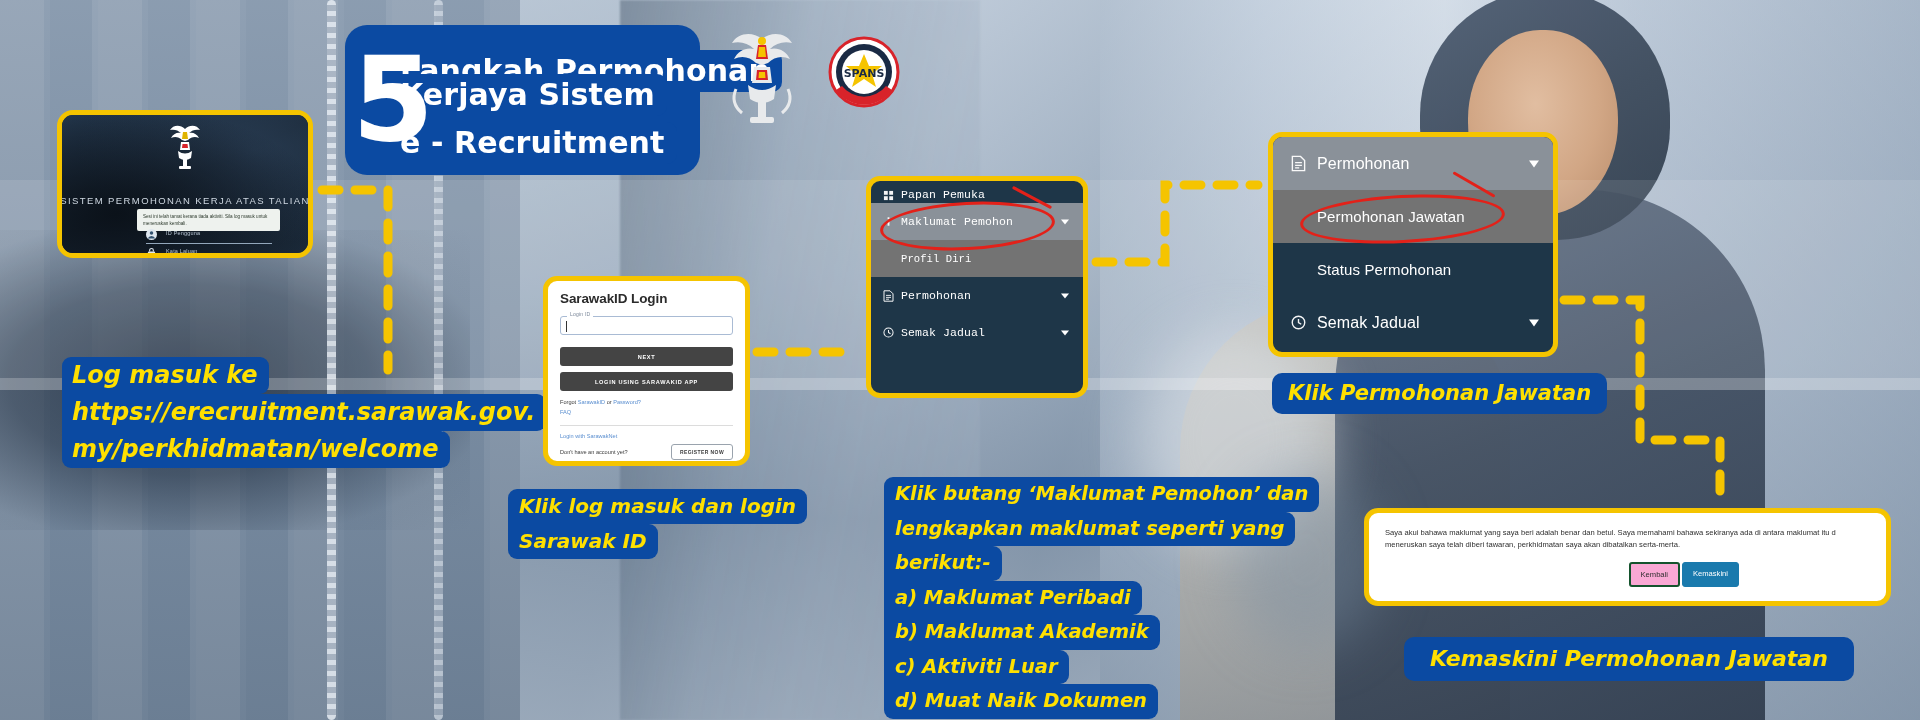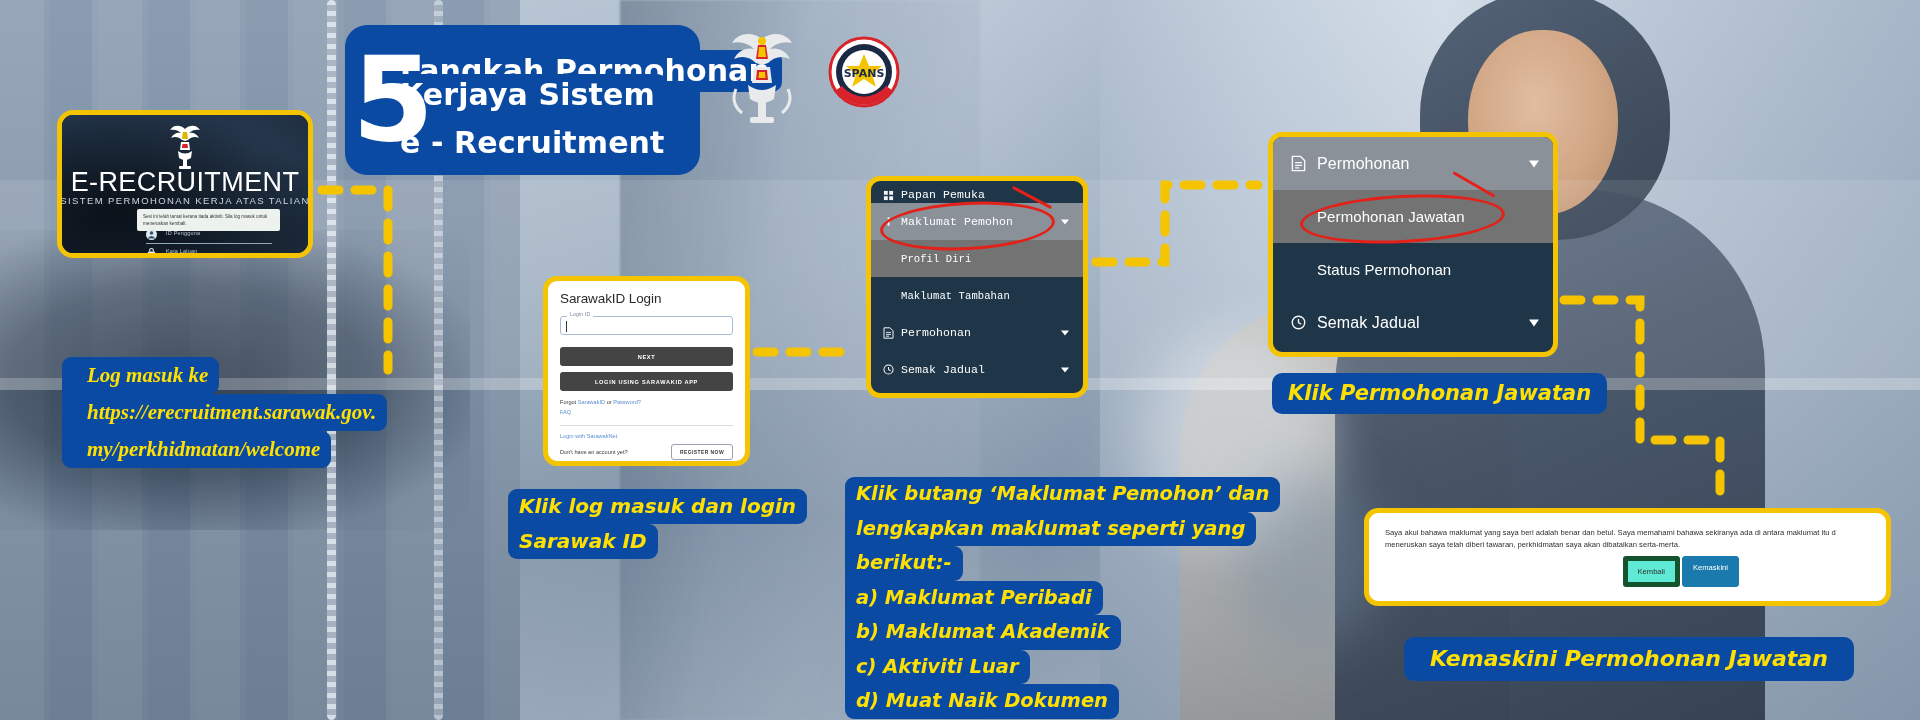--- a/index.html
+++ b/index.html
@@ -134,21 +134,21 @@
   #erec-f2 { top:131px; }
   .erec-field .fi { position:absolute; left:0; top:1px; width:11px; height:11px; }
   .erec-field .flbl { position:absolute; left:20px; top:2px; color:#b7c5d3; font-size:5.5px; letter-spacing:.2px; }
 
   
   #sid-card {
     position:absolute; left:543px; top:276px; width:207px; height:190px;
     background:#ffffff; border:5px solid #f5c400; border-radius:14px; z-index:30;
     padding:10px 12px; overflow:hidden;
   }
-  #sid-title { font-size:13.5px; color:#2b2b2b; font-weight:400; letter-spacing:-.1px; margin-bottom:10px; }
+  #sid-title { font-size:13.5px; color:#2b2b2b; font-weight:700; letter-spacing:-.1px; margin-bottom:10px; }
   #sid-field-wrap { position:relative; border:1px solid #a9bbd4; border-radius:3px; height:19px; margin-bottom:12px; }
   #sid-field-label {
     position:absolute; left:6px; top:-6px; background:#fff; padding:0 3px;
     font-size:5px; color:#7a8698; letter-spacing:.2px;
   }
   #sid-caret { position:absolute; left:5px; top:4px; width:1px; height:11px; background:#333; }
   .sid-btn {
     height:19px; border-radius:3px; background:#444444; color:#ffffff;
     font-size:5.6px; font-weight:700; letter-spacing:.7px;
     display:flex; align-items:center; justify-content:center; margin-bottom:6px;
@@ -200,41 +200,41 @@
 
   
   #confirm-dialog {
     position:absolute; left:1364px; top:508px; width:527px; height:98px;
     background:#ffffff; border:5px solid #f5c400; border-radius:14px; z-index:30; overflow:hidden;
     padding:14px 16px 0;
   }
   #confirm-text { font-size:7.6px; line-height:12px; color:#2e2e2e; white-space:nowrap; }
   #confirm-btns { position:absolute; right:147px; bottom:14px; display:flex; gap:2px; }
   .cbtn { font-size:7.6px; border-radius:3px; padding:6px 10px; }
-  #btn-kembali { background:#5eead4; border:5px solid #14532d; color:#2e2e2e; }
+  #btn-kembali { background:#f9a8d4; border:2px solid #14532d; color:#2e2e2e; }
   #btn-kemaskini { background:#1a7aad; border:1px solid #1a7aad; color:#ffffff; }
 
   
   .cap {
     position:absolute; background:#0b4aa2; color:#ffe000; z-index:28;
     font-style:italic; font-weight:700; border-radius:10px;
     font-family:"DejaVu Sans", sans-serif;
   }
   .cap span { display:block; background:#0b4aa2; border-radius:0 9px 9px 0; }
   #cap1 { left:62px; top:357px; width:0; padding:0; background:transparent; }
-  #cap1 span { font-size:21px; line-height:33px; padding:2px 11px 2px 25px; width:max-content;font-family:Liberation Serif, serif; }
+  #cap1 span { font-size:24px; line-height:33px; padding:2px 11px 2px 10px; width:max-content; }
   #cap1 span:first-child { border-radius:9px 9px 9px 0; }
   #cap1 span:last-child  { border-radius:0 9px 9px 9px; }
 
   #cap2 { left:508px; top:489px; background:transparent; }
   #cap2 span { font-size:20px; line-height:31px; padding:2px 11px; width:max-content; }
   #cap2 span:first-child { border-radius:9px 9px 9px 0; }
   #cap2 span:last-child  { border-radius:0 9px 9px 9px; }
 
-  #cap3 { left:845px; top:477px; background:transparent; }
+  #cap3 { left:884px; top:477px; background:transparent; }
   #cap3 span { font-size:19.5px; line-height:30.5px; padding:2px 11px; width:max-content; }
   #cap3 span:first-child { border-radius:9px 9px 9px 0; }
   #cap3 span:last-child  { border-radius:0 9px 9px 9px; }
 
   #cap4 { left:1272px; top:373px; padding:7px 16px; font-size:21px; line-height:27px; }
   #cap5 { left:1404px; top:637px; padding:8px 26px; font-size:22px; line-height:28px; }
 
   
   #connectors { position:absolute; inset:0; z-index:26; pointer-events:none; }
   .dash { fill:none; stroke:#f5c400; stroke-width:9; stroke-linecap:round;
@@ -304,21 +304,20 @@
   <div id="erec-photo"></div>
   <svg id="erec-crest" viewBox="0 0 34 50">
     <path d="M17 8 C12 3 5 4 2 9 C6 8 10 9 13 12 C9 11 5 13 3 17 C7 15 11 16 14 19 L17 20 L20 19 C23 16 27 15 31 17 C29 13 25 11 21 12 C24 9 28 8 32 9 C29 4 22 3 17 8 Z" fill="#ffffff"></path>
     <path d="M15 11 L19 11 L20 18 L14 18 Z" fill="#e0b400"></path>
     <path d="M13 21 L21 21 L22 29 L12 29 Z" fill="#ffffff"></path>
     <path d="M14.5 23 L19.5 23 L20 27 L14 27 Z" fill="#d8232a"></path>
     <path d="M10 30 Q17 35 24 30 L23 37 Q17 41 11 37 Z" fill="#ffffff"></path>
     <rect x="15" y="36" width="4" height="10" rx="1" fill="#ffffff"></rect>
     <rect x="11" y="45" width="12" height="3" rx="1" fill="#ffffff"></rect>
   </svg>
-  <div id="erec-title">E-RECRUITMENT</div>
   <div id="erec-sub">SISTEM PERMOHONAN KERJA ATAS TALIAN</div>
   <div id="erec-alert">Sesi ini telah tamat kerana tiada aktiviti. Sila log masuk untuk meneruskan kembali.</div>
 
   <div class="erec-field" id="erec-f1">
     <svg class="fi" viewBox="0 0 12 12">
       <circle cx="6" cy="6" r="6" fill="#dfe7ef"></circle>
       <circle cx="6" cy="4.4" r="1.9" fill="#31506e"></circle>
       <path d="M1.9 10.4 A4.4 4.4 0 0 1 10.1 10.4 Z" fill="#31506e"></path>
     </svg>
     <div class="flbl">ID Pengguna</div>
@@ -384,23 +383,20 @@
     <div class="mlbl">Maklumat Pemohon</div>
     <div class="mcar">
         <div class="caret"></div>
       </div>
   </div>
 
   <div class="mrow sel sub">
     <div class="mlbl">Profil Diri</div>
   </div>
 
-  <div class="mrow sub">
-    <div class="mlbl">Maklumat Tambahan</div>
-  </div>
 
   <div class="mrow">
     <div class="mico">
       <svg width="11" height="12" viewBox="0 0 11 12">
           <path d="M1 .8h6l3 3v7.4H1z" fill="none" stroke="#fff" stroke-width="1"></path>
           <path d="M3 5.4h5M3 7.4h5M3 9.2h3" stroke="#fff" stroke-width=".9"></path>
         </svg>
     </div>
     <div class="mlbl">Permohonan</div>
     <div class="mcar">

